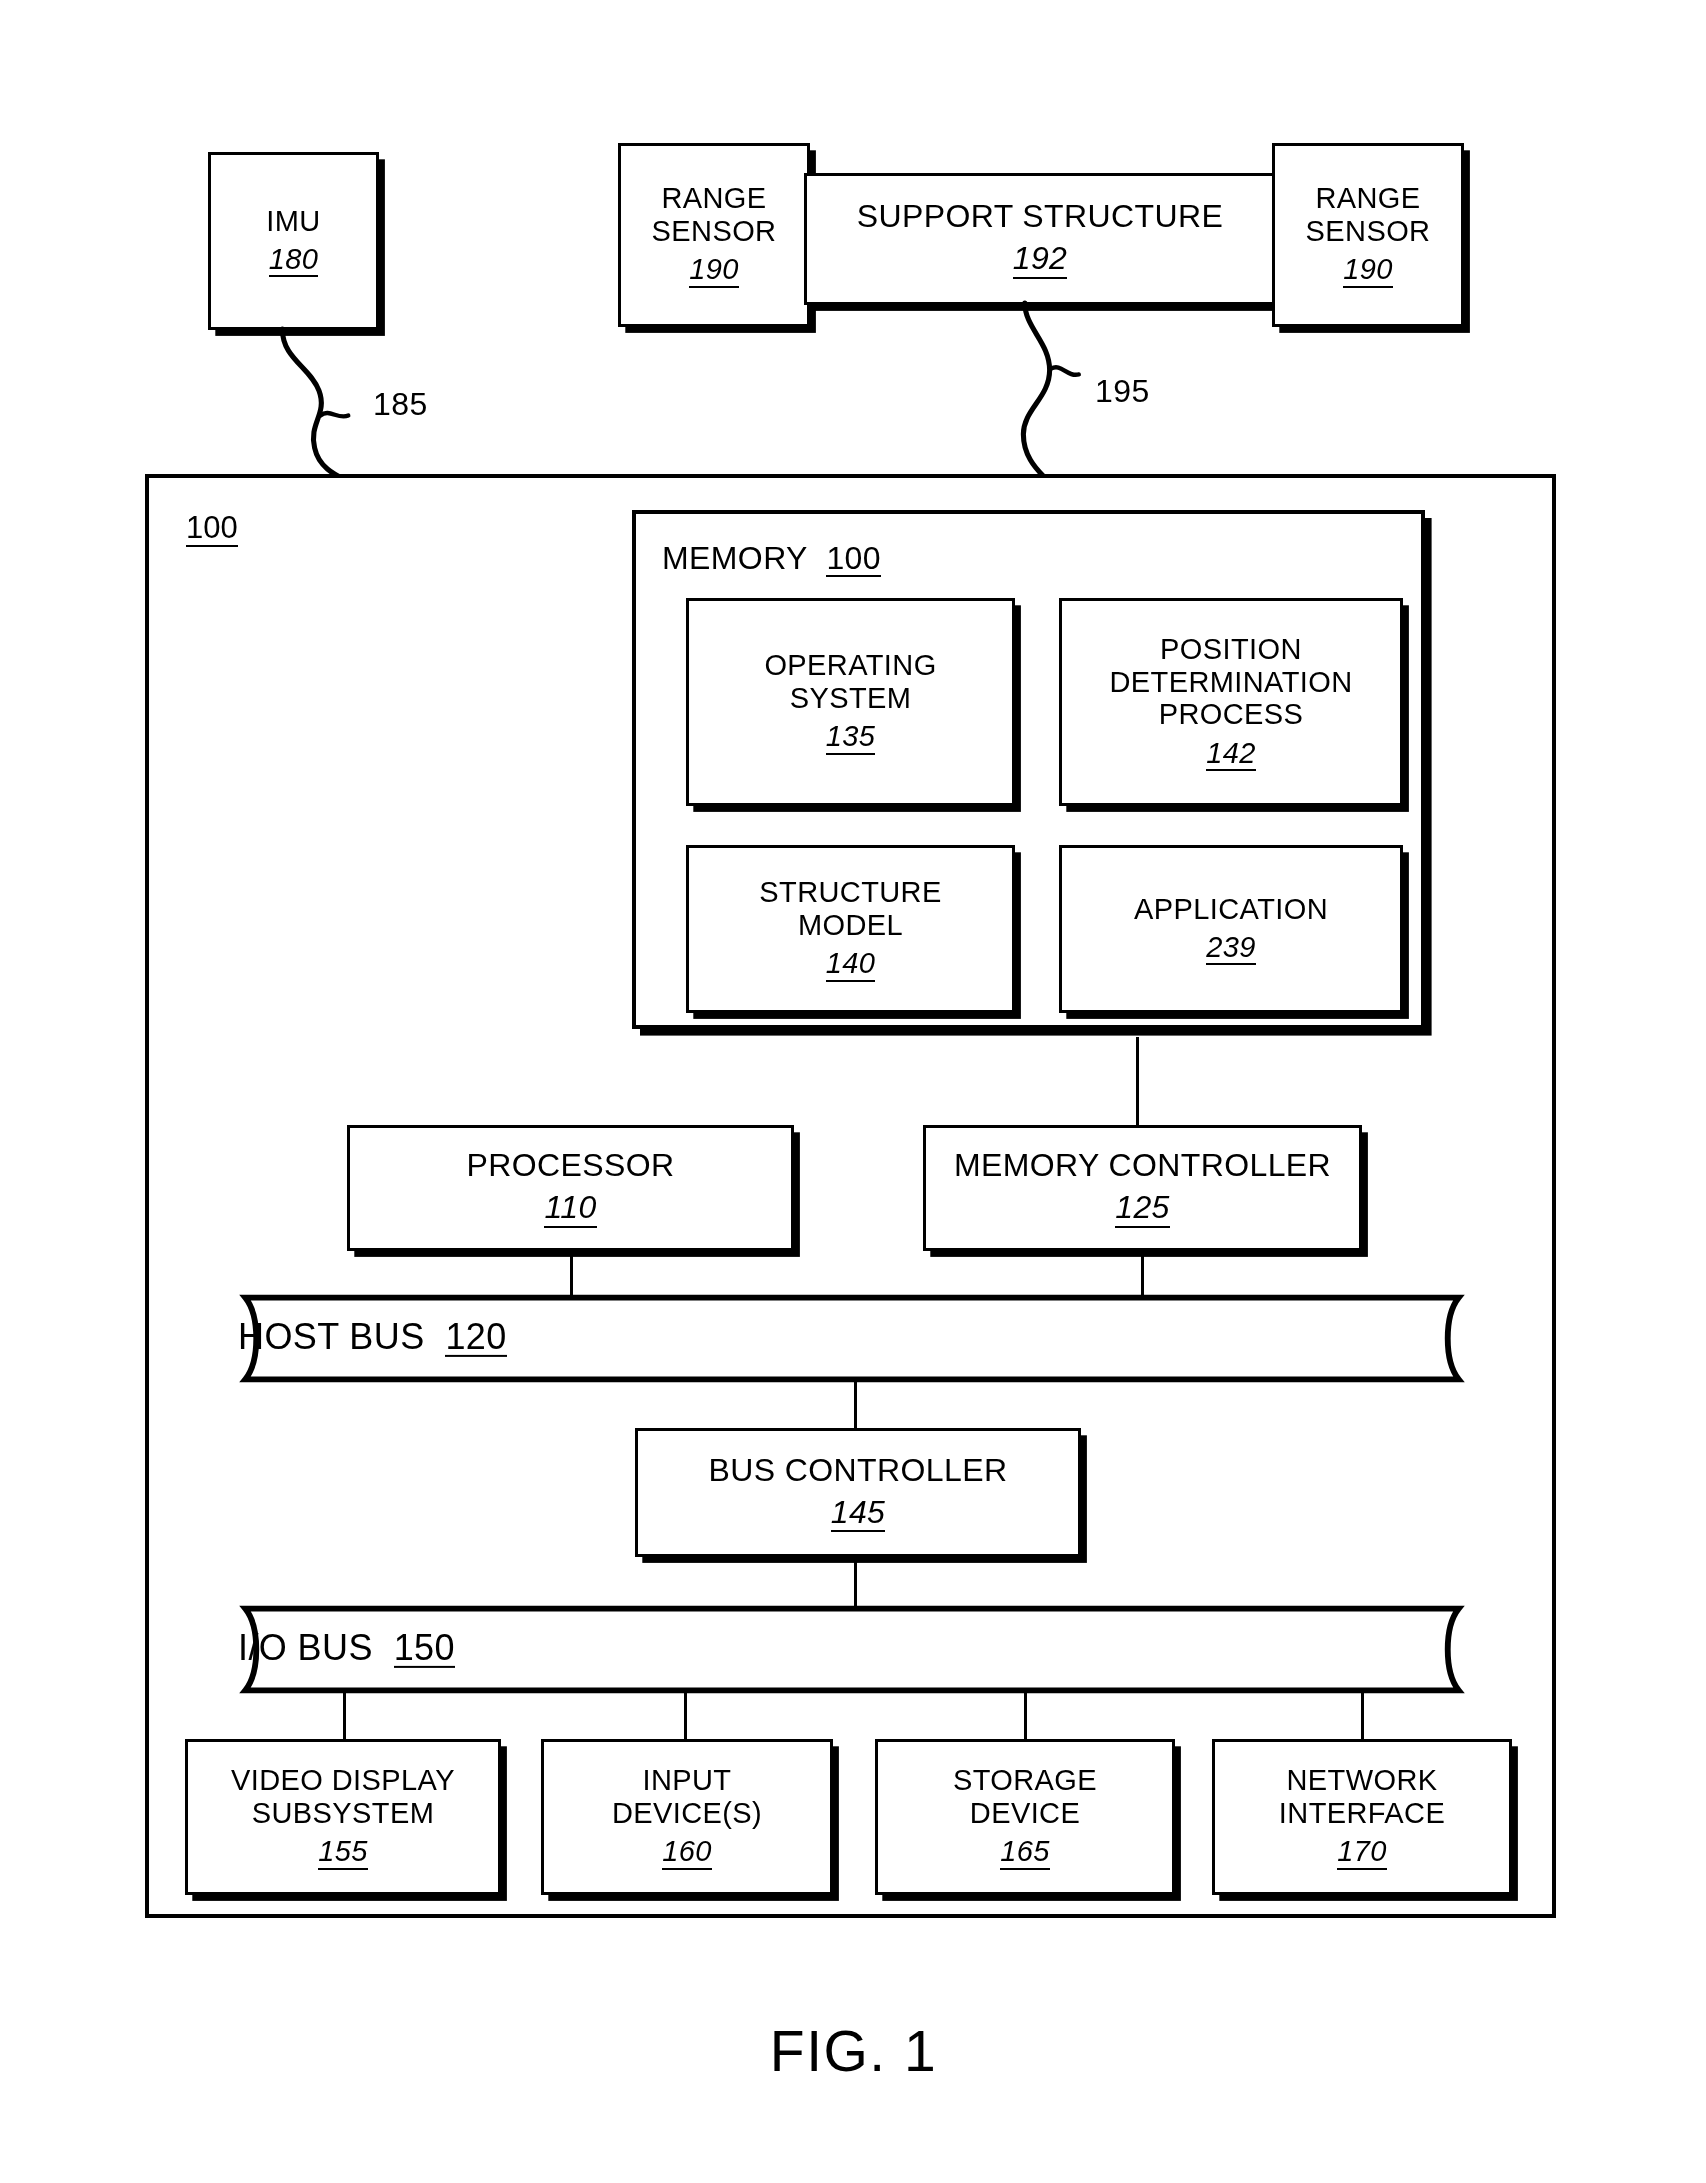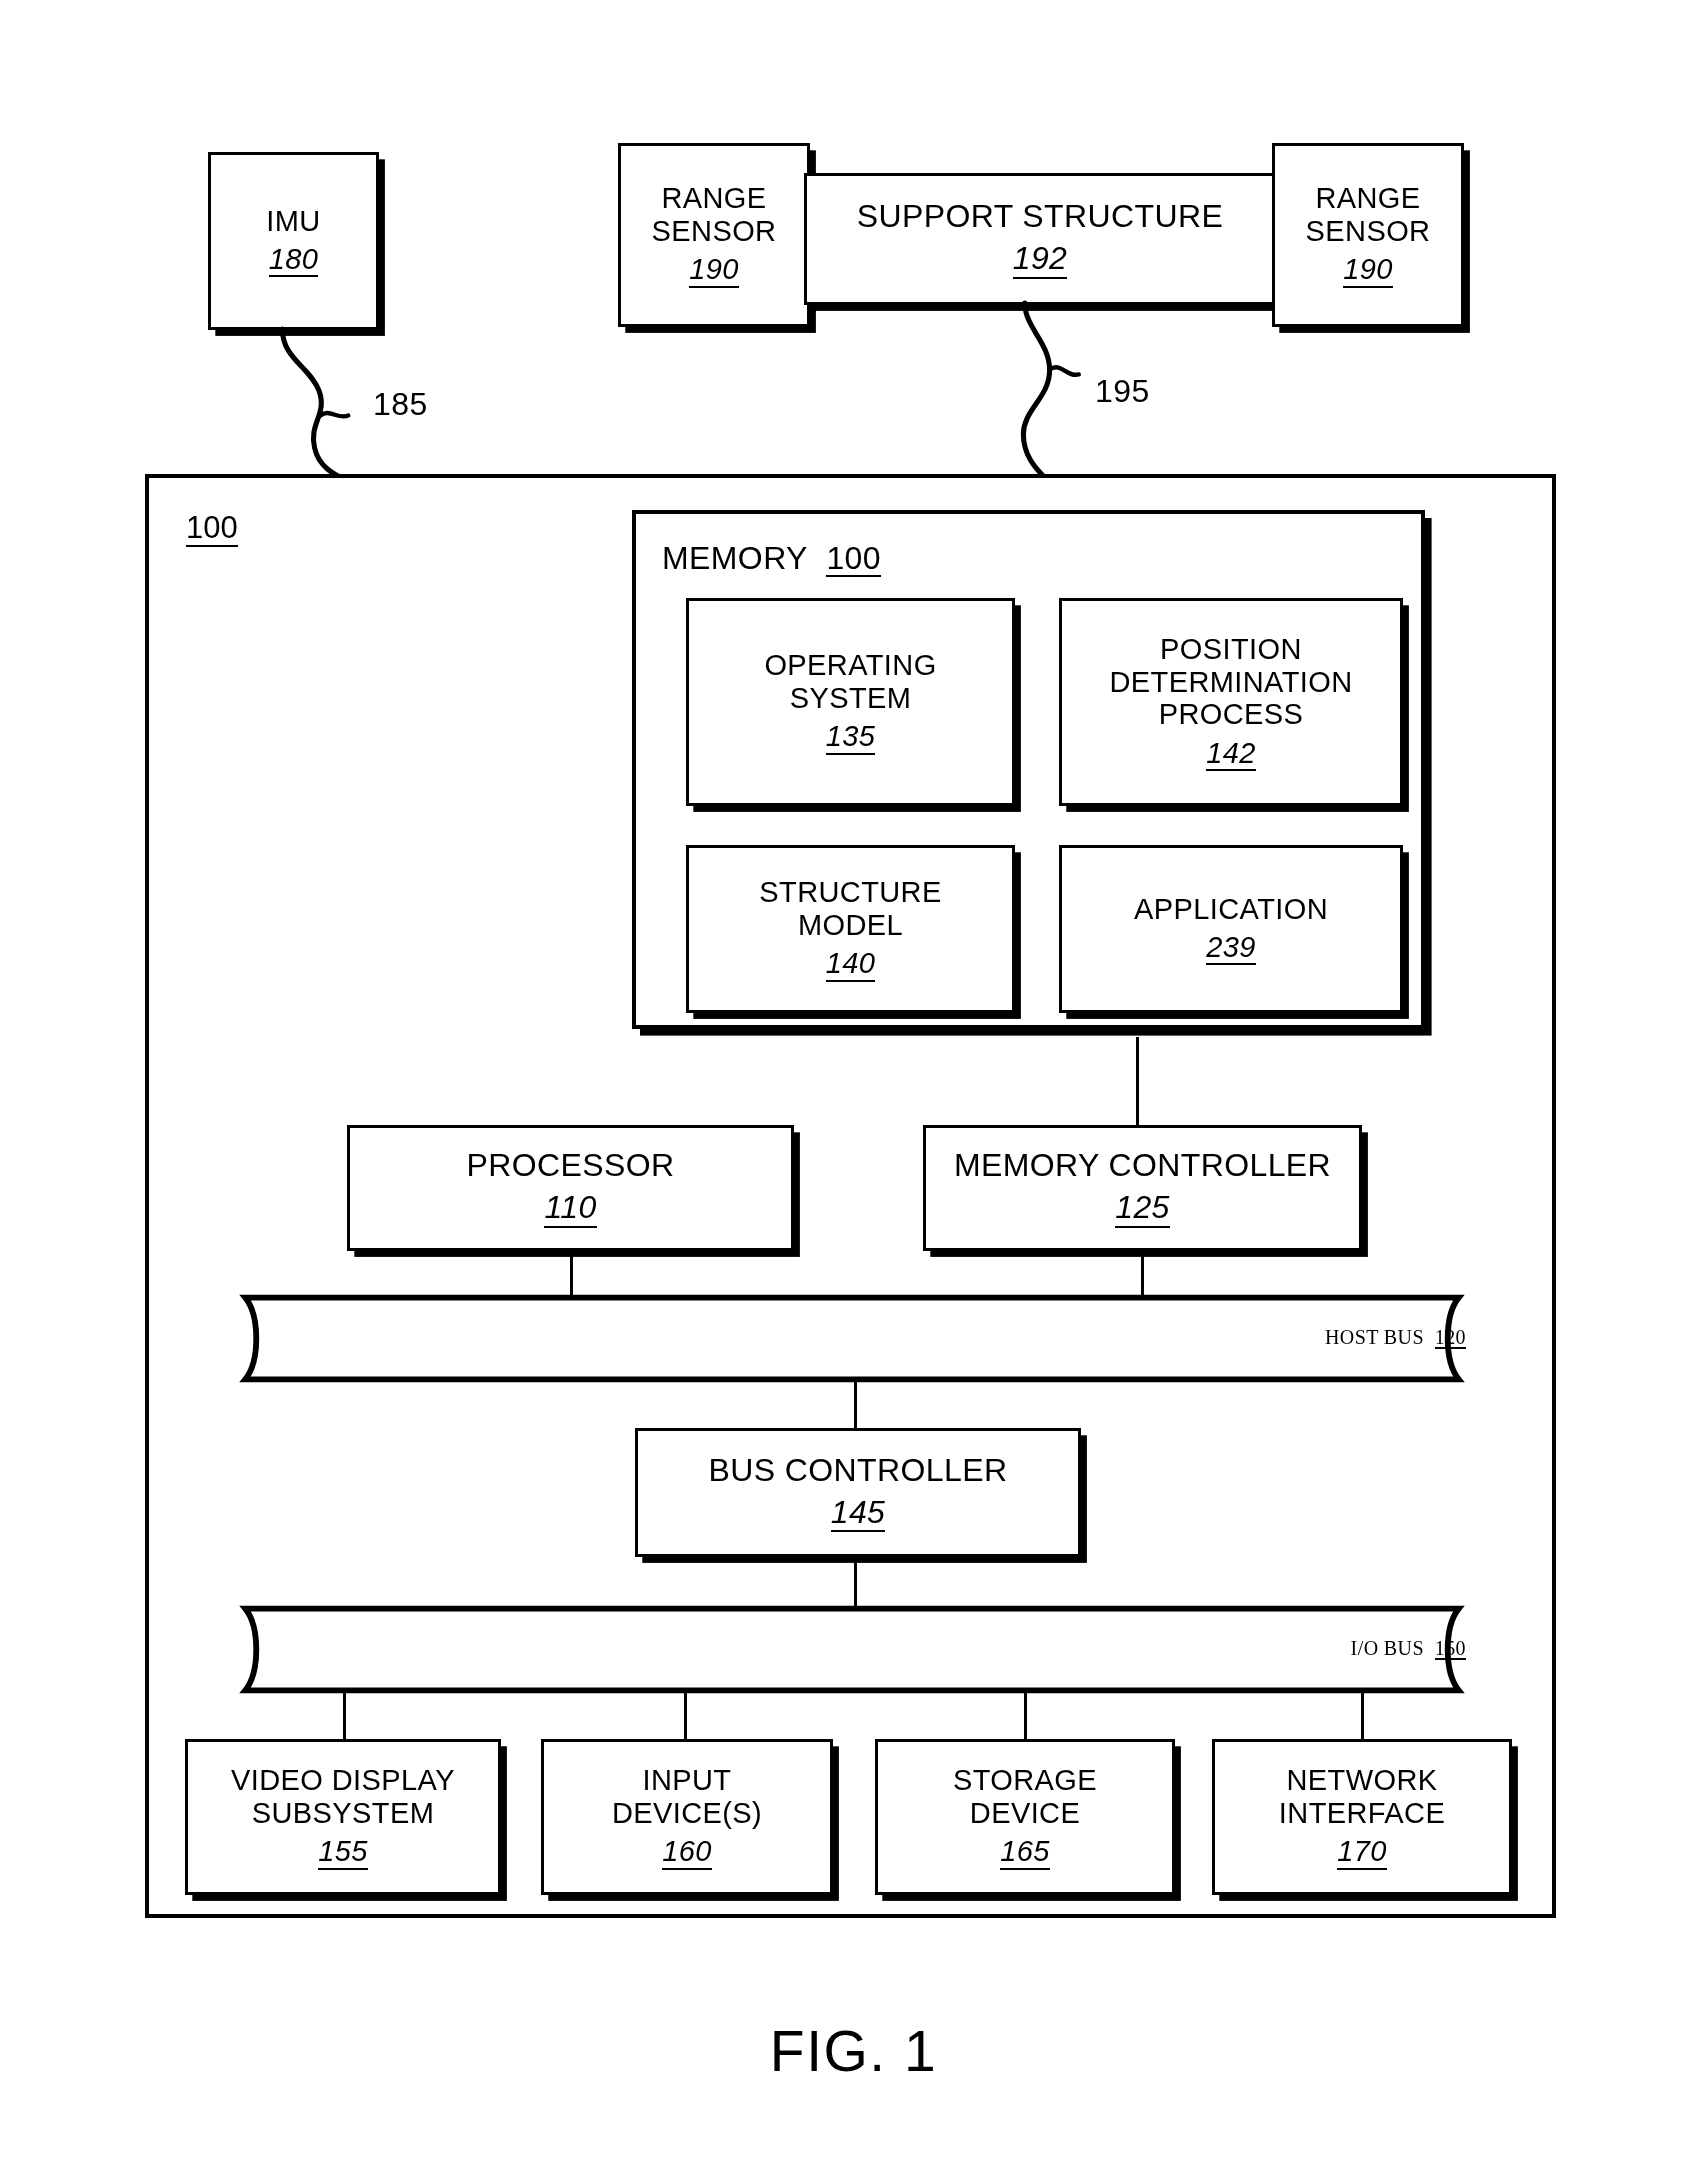--- a/index.html
+++ b/index.html
@@ -98,27 +98,26 @@
   }
 
   
   .busbar {
     position: absolute;
   }
   .busbar svg { display: block; }
   .bus-label {
     position: absolute;
     width: 100%;
-    text-align: right;
-    font-size: 20px;
+    text-align: left;
+    font-size: 36px;
     letter-spacing: 0.4px;
     white-space: nowrap;
     top: 50%;
     transform: translateY(-55%);
-    font-family: Liberation Serif, serif;
   }
   .bus-label .num {
     display: inline-block;
     border-bottom: 2.9px solid #000000;
     padding-bottom: 0.7px;
     line-height: 1.0;
   }
 
   
   .vline {

